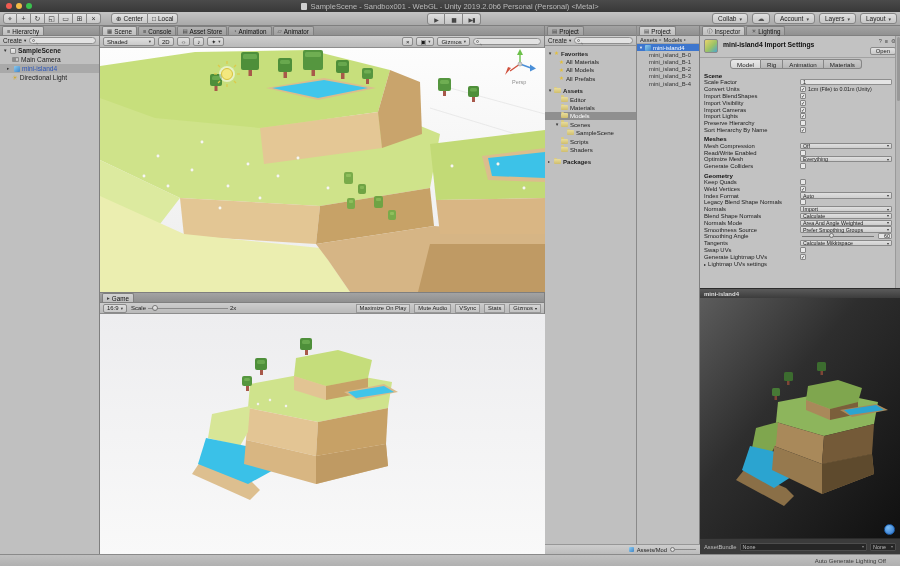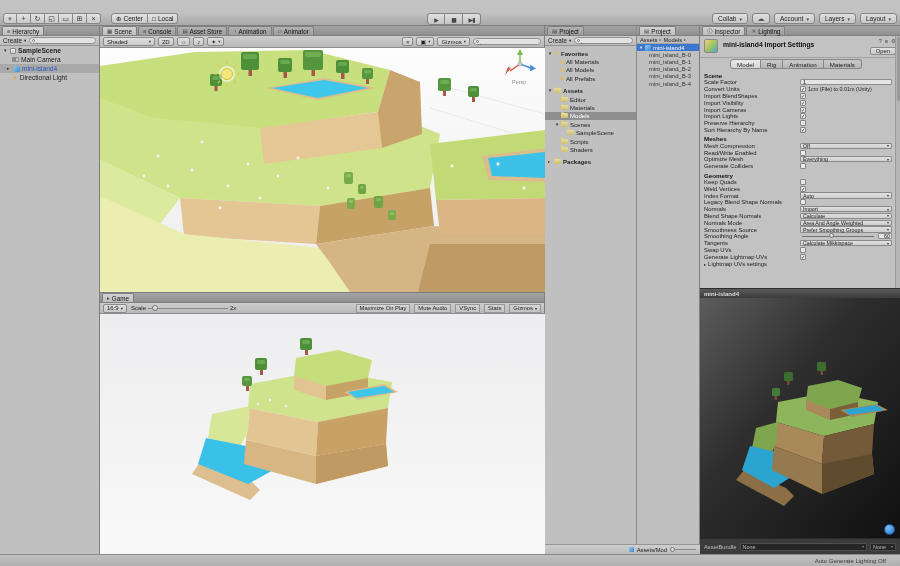--- a/index.html
+++ b/index.html
@@ -136,20 +136,29 @@
   .dkdrop .arr { font-size:4px; color:#888; }
 
   
   .statusbar { left:0; top:554px; width:900px; height:12px; background:linear-gradient(#c0c0c0,#b0b0b0); border-top:1px solid #8a8a8a; display:flex; align-items:center; justify-content:flex-end; padding-right:14px; font-size:6px; color:#3a3a3a; }
 </style>
 </head>
 <body>
 
 <div class="app">
 
+  <div class="abs titlebar">
+    <span class="tl r"></span>
+    <span class="tl y"></span>
+    <span class="tl g"></span>
+    <span class="title-text">
+        <span class="doc-ico"></span>
+        <span>SampleScene - Sandbox001 - WebGL - Unity 2019.2.0b6 Personal (Personal) &lt;Metal&gt;</span>
+      </span>
+  </div>
 
   <div class="abs toolbar">
     <div class="toolgrp">
       <span class="toolbtn">
           <span>⌖</span>
         </span>
       <span class="toolbtn">
           <span>+</span>
         </span>
       <span class="toolbtn">

